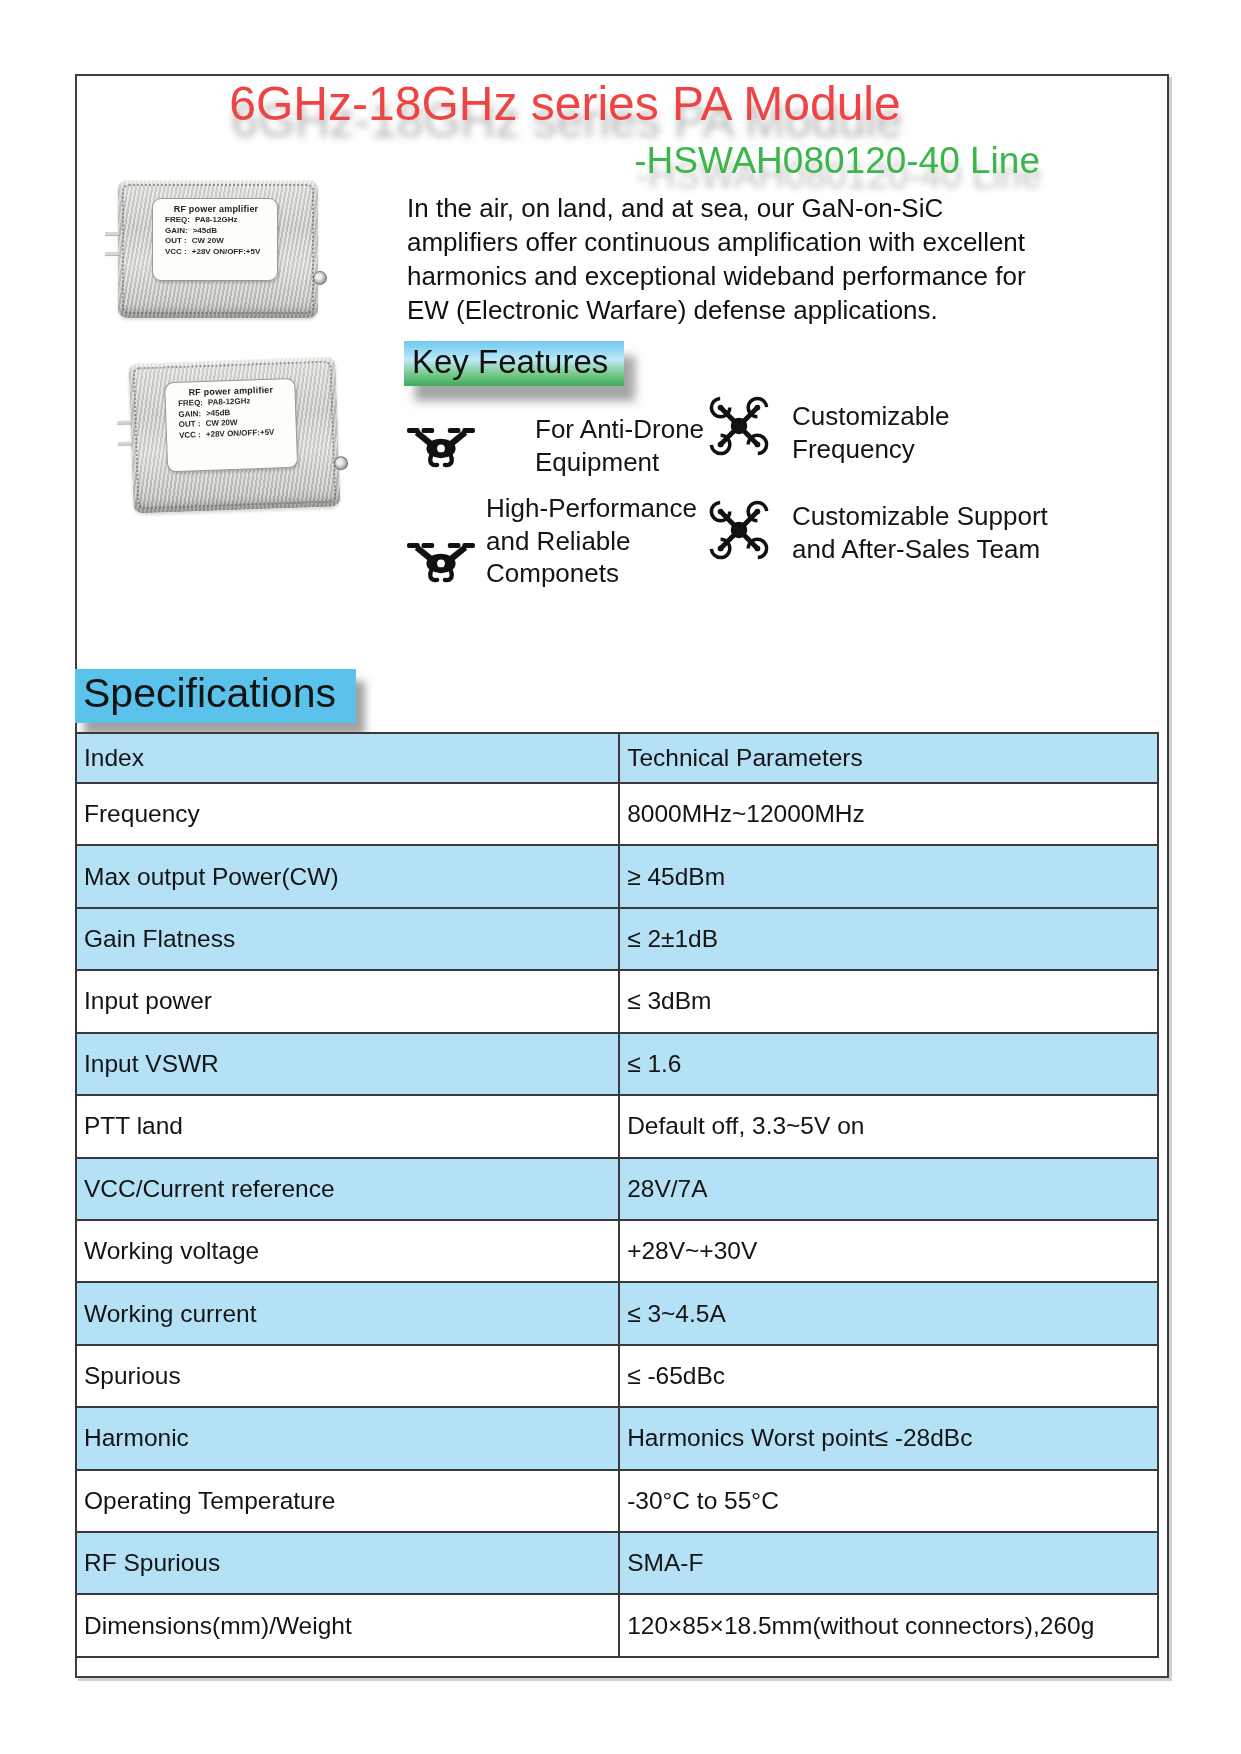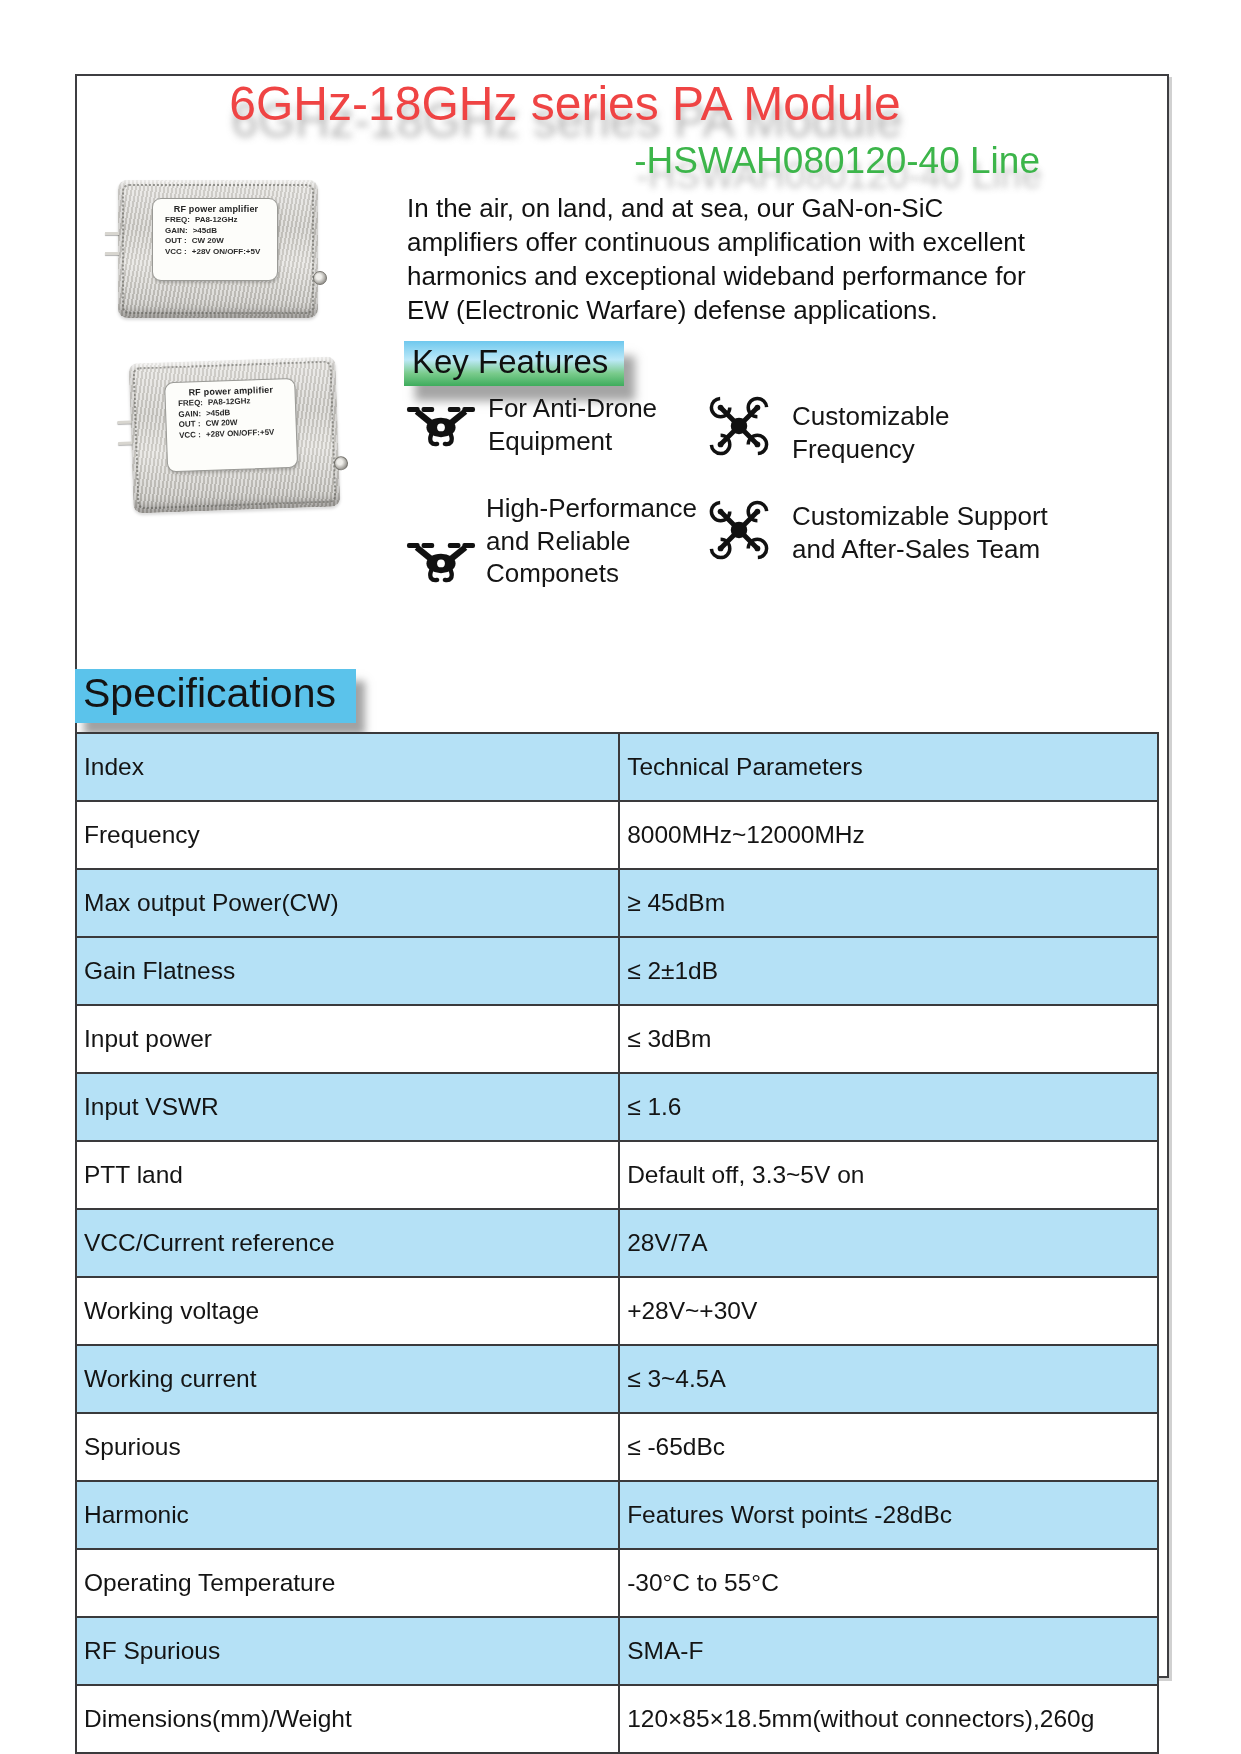--- a/index.html
+++ b/index.html
@@ -60,40 +60,40 @@
   }
   
   .kf-heading {
     position:absolute; left:404px; top:341px;
     font-size:33px; color:#101010; padding:2px 16px 5px 8px;
     background:linear-gradient(180deg,#6FC8EE 0%,#BCE9F8 42%,#7ACB8C 72%,#3EAC5C 100%);
     box-shadow:11px 15px 9px rgba(75,75,75,0.5);
   }
   .feature { position:absolute; display:flex; align-items:flex-start; }
   .feature .txt { font-size:26px; line-height:32.5px; color:#151515; }
-  .f1 { left:406px; top:392px; }  .f1 .ic { margin-top:9px; }   .f1 .txt { width:228px; margin-left:12px; }
+  .f1 { left:406px; top:413px;gap:47px; }  .f1 .ic { margin-top:9px; }   .f1 .txt { width:228px; margin-left:12px; }
   .f2 { left:708px; top:394px; }  .f2 .txt { width:232px; margin-left:22px; margin-top:6px; }
   .f3 { left:406px; top:492px;align-items:flex-end; }  .f3 .ic { margin-top:27px; }  .f3 .txt { width:238px; margin-left:10px; }
   .f4 { left:708px; top:498px; }  .f4 .txt { width:262px; margin-left:22px; margin-top:2px; }
   .ic { flex:none; }
   
   .spec-heading {
     position:absolute; left:75px; top:669px;
     font-size:41px; color:#141414; padding:1px 20px 6px 8px;
     background:#5BC3EB; box-shadow:9px 12px 8px rgba(85,85,85,0.55);
   }
   .spec-table {
     position:absolute; left:75px; top:732px; width:1084px; height:926px;
     border-collapse:collapse; table-layout:fixed; font-size:24.5px; color:#141414;
   }
   .spec-table th, .spec-table td {
     border:2px solid #3a3a3c; text-align:left; font-weight:normal;
     vertical-align:middle; padding:0 4px 0 7px; overflow:hidden; white-space:nowrap;
   }
-  .spec-table tr { height:68px; }
+  .spec-table tr { height:50px; }
   .spec-table tr.blue th, .spec-table tr.blue td { background:#B5E1F6; }
 </style>
 </head>
 <body>
 
 <div class="page">
   <div class="frame"></div>
 
   <div class="title">6GHz-18GHz series PA Module</div>
   <div class="subtitle">-HSWAH080120-40 Line</div>
@@ -277,21 +277,21 @@
       <tr class="blue">
           <td>Working current</td>
           <td>≤ 3~4.5A</td>
         </tr>
       <tr>
           <td>Spurious</td>
           <td>≤ -65dBc</td>
         </tr>
       <tr class="blue">
           <td>Harmonic</td>
-          <td>Features Worst point≤ -28dBc</td>
+          <td>Harmonics Worst point≤ -28dBc</td>
         </tr>
       <tr>
           <td>Operating Temperature</td>
           <td>-30°C to 55°C</td>
         </tr>
       <tr class="blue">
           <td>RF Spurious</td>
           <td>SMA-F</td>
         </tr>
       <tr>

